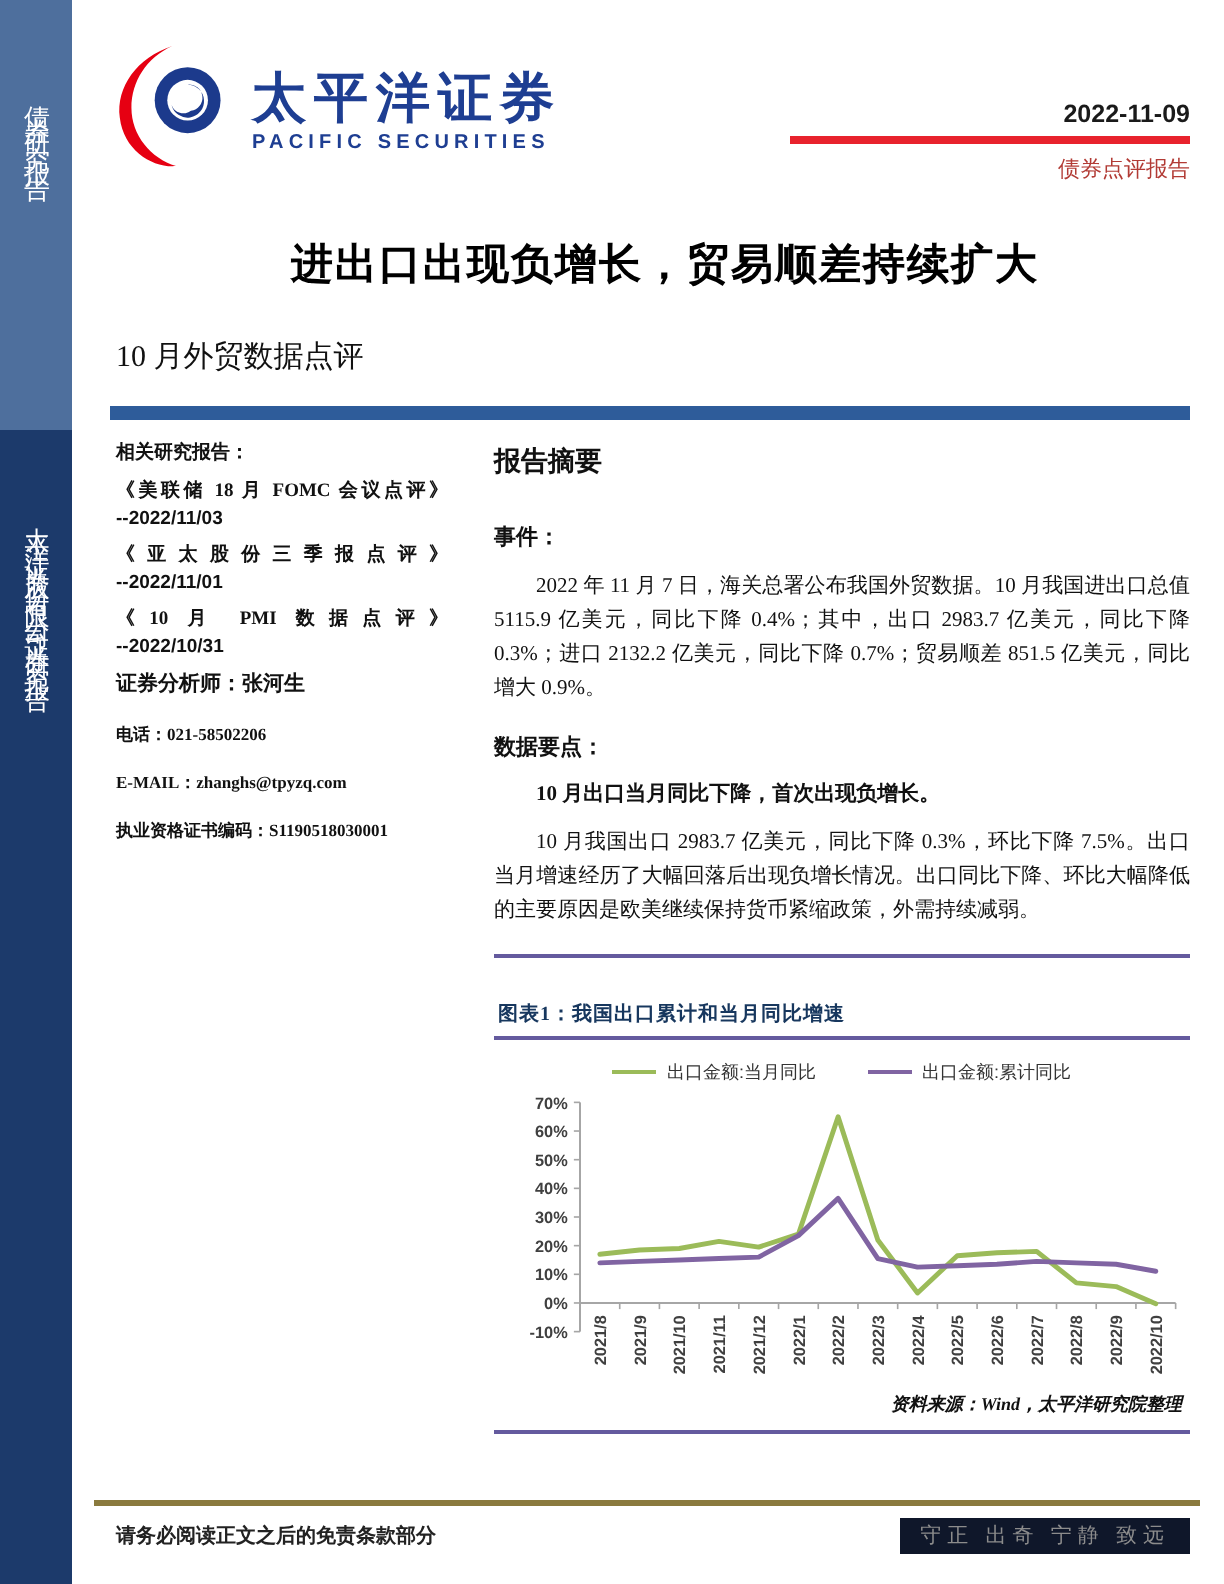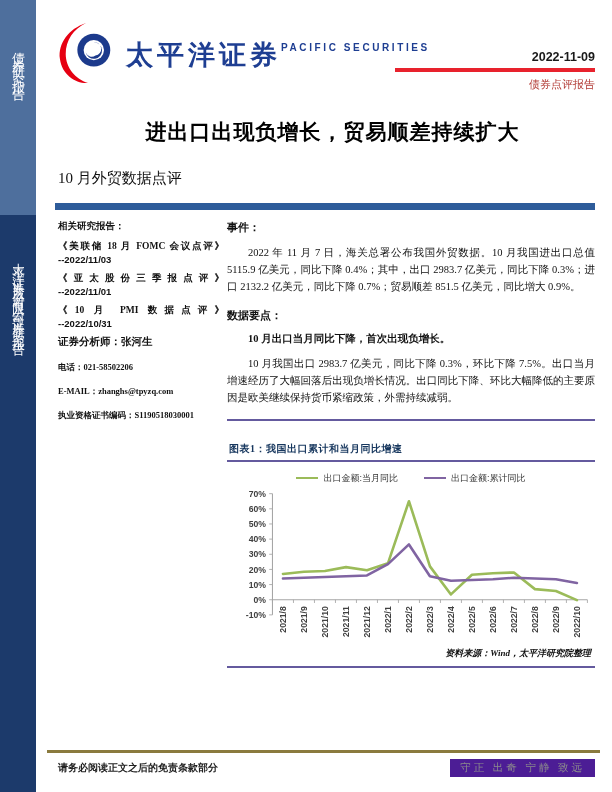--- a/index.html
+++ b/index.html
@@ -8,35 +8,35 @@
   
   .sidebar-top{position:absolute;left:0;top:0;width:36px;height:215px;background:#4e6f9d;
                display:flex;justify-content:center;padding-top:42px;box-sizing:border-box;}
   .sidebar-bottom{position:absolute;left:0;top:215px;width:36px;height:577px;background:#1c3a6b;
                display:flex;justify-content:center;padding-top:38px;box-sizing:border-box;}
   .vtext{writing-mode:vertical-rl;color:#fff;font-family:"Liberation Serif",serif;
          letter-spacing:7px;font-size:13px;}
   .sidebar-bottom .vtext{font-size:12.5px;letter-spacing:5px;}
   
   .logo-wrap{position:absolute;left:57px;top:22px;display:flex;align-items:center;gap:7px;}
-  .brand{display:flex;}
+  .brand{display:flex;flex-direction:column;}
   .brand-cn{font-size:27px;font-weight:bold;color:#1e3e92;letter-spacing:4px;line-height:30px;}
   .brand-en{font-size:10px;color:#1e3e92;letter-spacing:2.6px;font-weight:600;margin-top:2px;}
   .hdr-right{position:absolute;right:17px;top:50px;width:200px;text-align:right;}
   .hdr-date{font-size:12.5px;font-weight:bold;color:#1a1a1a;}
   .hdr-rule{height:4px;background:#e8222d;margin:4px 0 5px;}
   .hdr-type{font-size:11px;font-weight:normal;color:#b23b35;}
   
   .title{position:absolute;top:118px;left:70px;right:17px;text-align:center;font-size:21px;
          font-weight:bold;color:#000;font-family:"Liberation Serif",serif;letter-spacing:1px;}
   .subtitle{position:absolute;top:169px;left:58px;font-size:15px;color:#111;
          font-family:"Liberation Serif",serif;}
   .navy-bar{position:absolute;top:203px;left:55px;right:17px;height:7px;background:#2e5c9a;}
   
-  .main{position:absolute;top:220px;left:58px;right:17px;display:flex;gap:3px;}
+  .main{position:absolute;top:220px;left:58px;right:17px;display:flex;gap:23px;}
   .leftcol{width:166px;flex:none;font-family:"Liberation Serif",serif;color:#111;}
   .rightcol{flex:1;font-family:"Liberation Serif",serif;color:#111;}
   .rel-head{font-size:9.5px;font-weight:bold;margin-bottom:6px;}
   .rel-item{margin-bottom:4px;}
   .rel-title{font-size:9.5px;font-weight:bold;text-align:justify;text-align-last:justify;line-height:14px;}
   .rel-date{font-size:9.5px;font-weight:bold;line-height:14px;font-family:"Liberation Sans",sans-serif;}
   .analyst{}
   .an-name{font-size:10.5px;font-weight:bold;margin-bottom:13px;}
   .an-line{font-size:8.5px;font-weight:bold;margin-bottom:12px;}
   .sum-head{font-size:13.5px;font-weight:bold;margin:2px 0 21px;}
@@ -52,21 +52,21 @@
           font-family:"Liberation Sans",sans-serif;}
   .lg-item{display:flex;align-items:center;gap:5px;}
   .lg-swatch{width:22px;height:2.5px;display:inline-block;}
   #chart-svg{width:100%;display:block;}
   .fsource{text-align:right;font-size:9px;font-weight:bold;font-style:italic;margin:0 4px 6px 0;}
   .ctick{font-family:"Liberation Sans",sans-serif;font-size:8px;font-weight:bold;fill:#404040;}
   
   .foot-rule{position:absolute;left:47px;right:12px;top:750px;height:2.5px;background:#8a7a3e;}
   .foot{position:absolute;top:759px;left:58px;right:17px;display:flex;justify-content:space-between;align-items:center;}
   .foot-disc{font-size:10px;color:#222;font-weight:600;font-family:"Liberation Serif",serif;}
-  .foot-motto{font-size:10.5px;color:#8c8c8c;background:#4c1d95;padding:2px 10px;letter-spacing:3px;
+  .foot-motto{font-size:10.5px;color:#8c8c8c;background:#0f172a;padding:2px 10px;letter-spacing:3px;
           font-family:"Liberation Serif",serif;}
 </style>
 </head>
 <body>
 
 <div class="page">
 
   <div class="sidebar-top">
     <span class="vtext">债券研究报告</span>
   </div>
@@ -118,20 +118,21 @@
         </div>
       <div class="analyst">
         <div class="an-name">证券分析师：张河生</div>
         <div class="an-line">电话：021-58502206</div>
         <div class="an-line">E-MAIL：zhanghs@tpyzq.com</div>
         <div class="an-line">执业资格证书编码：S1190518030001</div>
       </div>
     </div>
 
     <div class="rightcol">
+      <div class="sum-head">报告摘要</div>
       <div class="sec-head">事件：</div>
       <p class="para">2022 年 11 月 7 日，海关总署公布我国外贸数据。10 月我国进出口总值 5115.9 亿美元，同比下降 0.4%；其中，出口 2983.7 亿美元，同比下降 0.3%；进口 2132.2 亿美元，同比下降 0.7%；贸易顺差 851.5 亿美元，同比增大 0.9%。</p>
       <div class="sec-head">数据要点：</div>
       <div class="pts-bold">10 月出口当月同比下降，首次出现负增长。</div>
       <p class="para">10 月我国出口 2983.7 亿美元，同比下降 0.3%，环比下降 7.5%。出口当月增速经历了大幅回落后出现负增长情况。出口同比下降、环比大幅降低的主要原因是欧美继续保持货币紧缩政策，外需持续减弱。</p>
 
       <div class="figure">
         <div class="frule"></div>
         <div class="fcap">图表1：我国出口累计和当月同比增速</div>
         <div class="frule-thin"></div>

